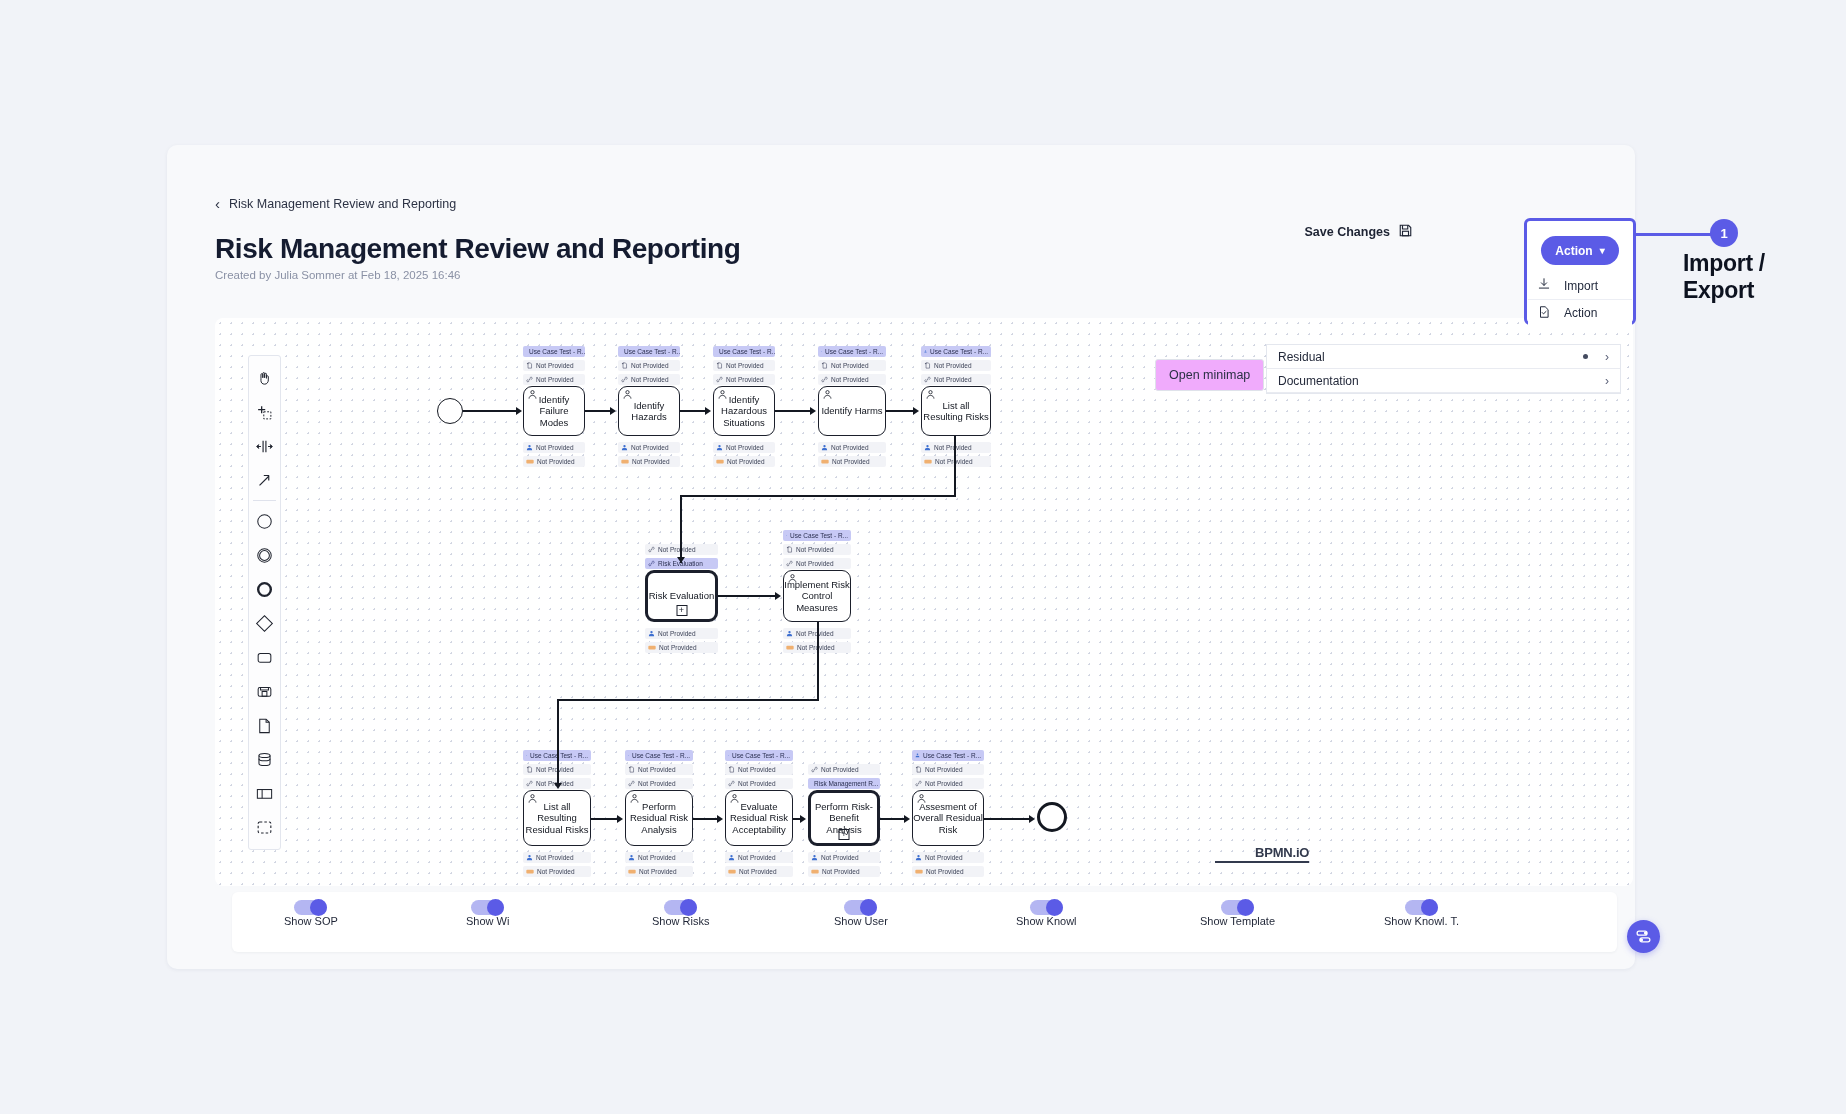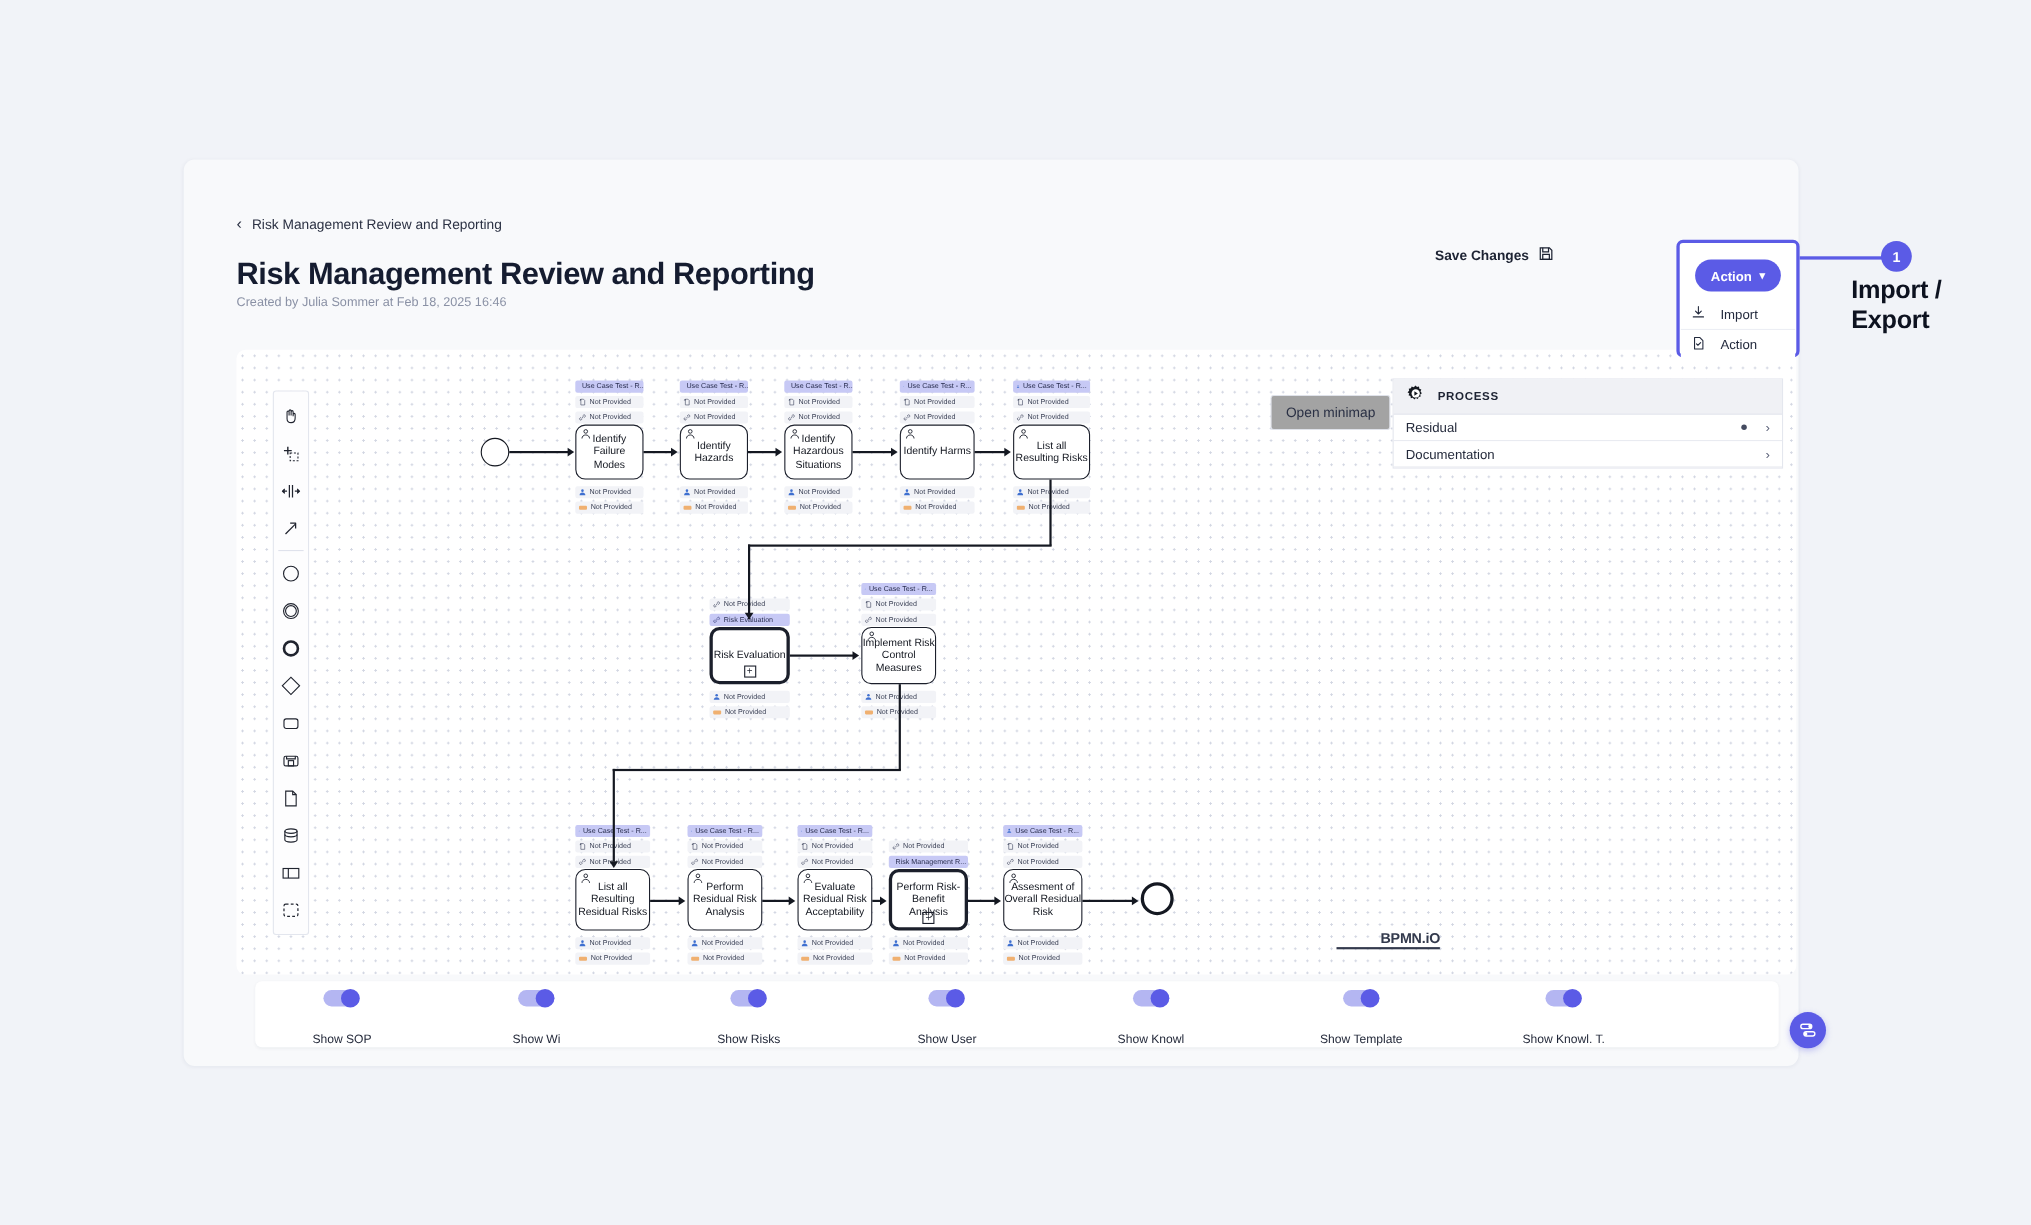--- a/index.html
+++ b/index.html
@@ -118,21 +118,21 @@
     width: 33px; height: 34px;
     display: flex; align-items: center; justify-content: center;
     cursor: pointer;
   }
   .palette .sep { width: 23px; height: 1px; background: #dfe2ec; margin: 3px 0; }
 
   
   .minimap-btn {
     position: absolute; left: 1155px; top: 359px;
     padding: 8px 13px;
-    background: #a3a3a3; border: 1px solid #dfe2ea; border-radius: 3px;
+    background: #f0abfc; border: 1px solid #dfe2ea; border-radius: 3px;
     font-size: 12.5px; color: #2a3044; cursor: pointer;
     font-family: "Liberation Sans", sans-serif;
   }
 
   
   .props {
     position: absolute; left: 1266px; top: 344px;
     width: 355px; background: #fff;
     border: 1px solid #e4e7ee;
   }
@@ -209,21 +209,21 @@
 
   
   .togglebar {
     position: absolute; left: 232px; top: 892px;
     width: 1385px; height: 60px;
     background: #fff; border-radius: 6px;
     box-shadow: 0 1px 3px rgba(25,30,60,.05);
   }
   .toggle-cell {
     position: absolute; top: 8px;
-    display: flex; flex-direction: column; align-items: center; gap: 24px;
+    display: flex; flex-direction: column; align-items: center; gap: 0;
   }
   .switch {
     width: 33px; height: 15px; border-radius: 8px;
     background: #b4b6f2; position: relative; cursor: pointer;
   }
   .switch .knob {
     position: absolute; right: 0; top: -1px;
     width: 17px; height: 17px; border-radius: 50%;
     background: #5b5be6;
   }
@@ -894,30 +894,20 @@
     <div class="arrowh" style="left: 775px; top: 592px;"></div>
     <div class="conn" style="left: 817px; top: 622px; width: 2px; height: 78px;"></div>
     <div class="conn" style="left: 557px; top: 699px; width: 262px; height: 2px;"></div>
     <div class="conn" style="left: 557px; top: 699px; width: 2px; height: 84px;"></div>
     <div class="arrowd" style="left: 554px; top: 783px;"></div>
   </div>
 
 <div class="bpmnio">BPMN.iO</div>
 
 <div class="props">
-  <div class="props-head">
-    <span>
-      <svg width="18" height="18" viewBox="0 0 24 24" fill="#14181f">
-        <path d="M12 1.8l1.5 2.1 2.5-.6.4 2.6 2.4 1-1 2.4 1.7 1.9-2 1.7.6 2.5-2.6.4-.9 2.4-2.4-1-2 1.7-1.6-2-2.5.5-.4-2.6-2.4-.9 1-2.4L2.1 10l2-1.7-.5-2.5 2.6-.4.9-2.4 2.4 1L12 1.8z"></path>
-        <circle cx="12" cy="11.6" r="5" fill="#fff"></circle>
-        <path d="M10.4 8.8l4.2 2.8-4.2 2.8z" fill="#14181f"></path>
-      </svg>
-    </span>
-    <span class="ttl">PROCESS</span>
-  </div>
   <div class="props-row">
     <span>Residual</span>
     <span class="sp"></span>
     <span class="dot"></span>
     <span class="arw">›</span>
   </div>
   <div class="props-row">
     <span>Documentation</span>
     <span class="sp"></span>
     <span class="arw">›</span>

